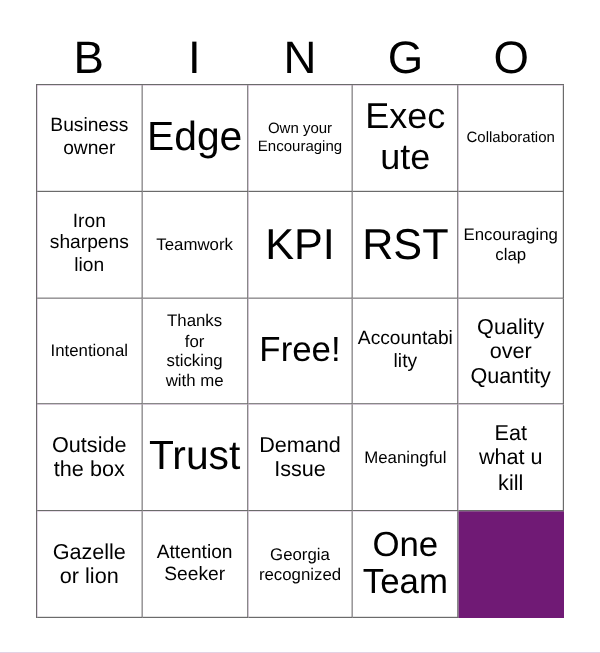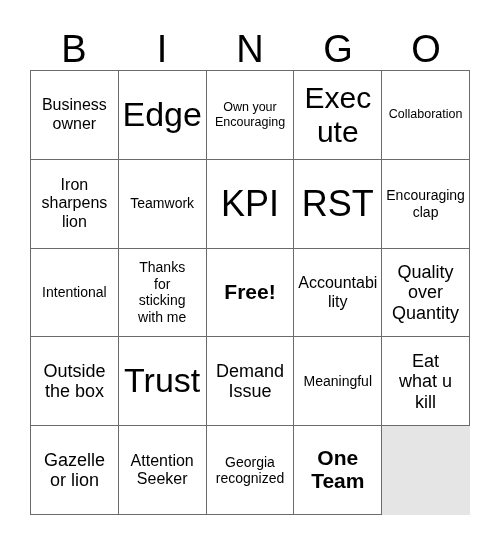--- a/index.html
+++ b/index.html
@@ -51,21 +51,21 @@
     left: 30px;
     top: 70px;
     width: 440px;
     height: 445px;
     box-sizing: border-box;
     border-top: 1px solid #6b6b6b;
     border-left: 1px solid #6b6b6b;
     display: grid;
     grid-template-columns: repeat(5, 1fr);
     grid-template-rows: repeat(5, 1fr);
-    background: #e5e5e5;
+    background: #701a75;
   }
   .cell {
     box-sizing: border-box;
     border-right: 1px solid #6b6b6b;
     border-bottom: 1px solid #6b6b6b;
     display: flex;
     align-items: center;
     justify-content: center;
     text-align: center;
     padding: 2px 3px;
@@ -81,21 +81,21 @@
     white-space: pre-line;
   }
 
   
   .sz-xs  { font-size: 16px;  line-height: 1.20; }
   .sz-s   { font-size: 12.5px; line-height: 1.20; }
   .sz-m   { font-size: 14px;  line-height: 1.18; }
   .sz-ml  { font-size: 16px;  line-height: 1.16; }
   .sz-l   { font-size: 18px;  line-height: 1.14; text-align: center; }
   .sz-xl  { font-size: 30px;  line-height: 1.12; }
-  .sz-xxl { font-size: 21px;  line-height: 1.08; font-weight: bold; }
+  .sz-xxl { font-size: 29px;  line-height: 1.08; }
   .sz-h1  { font-size: 34px;  line-height: 1.05; }
   .sz-h2  { font-size: 36px;  line-height: 1.03; }
 </style>
 </head>
 <body>
 
 <div id="card">
 
   <div id="header-row">
     <div class="header-cell">B</div>

